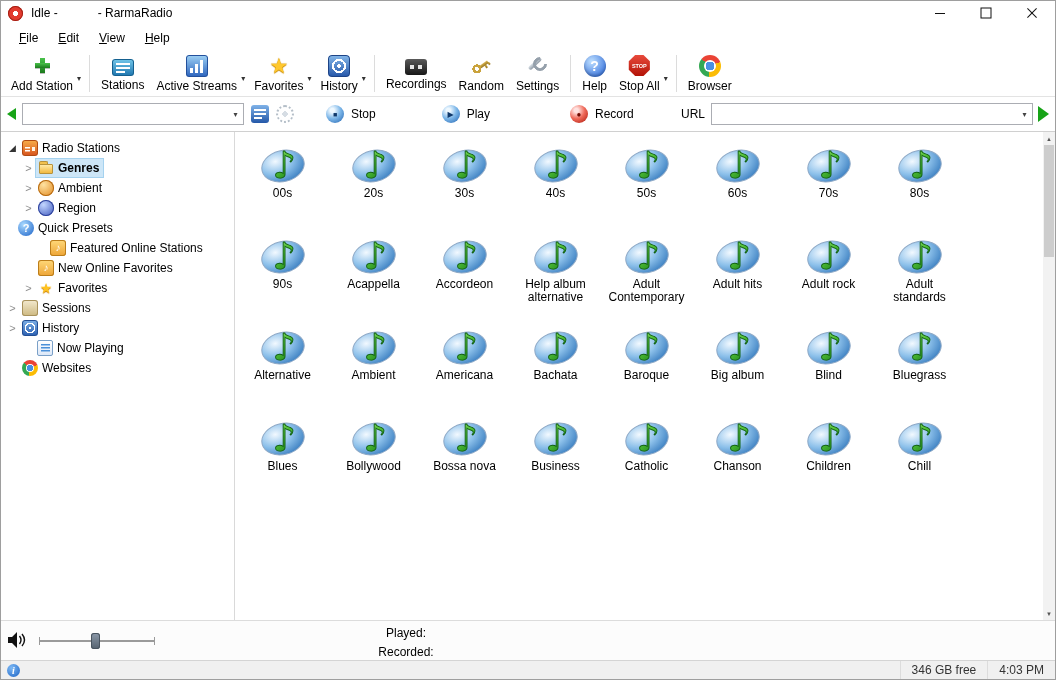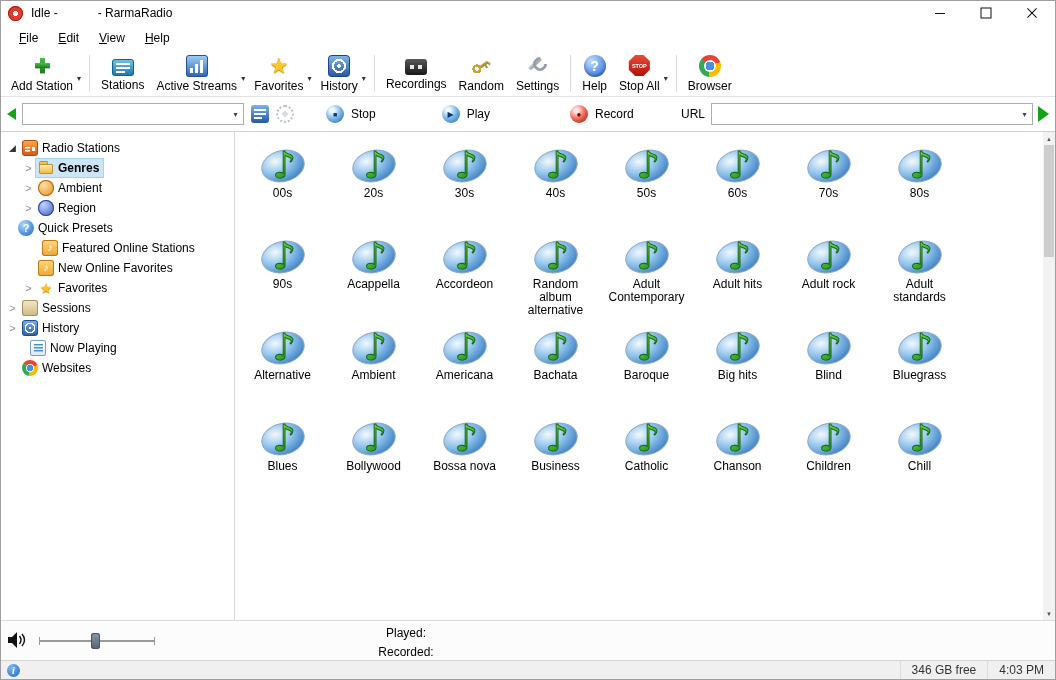--- a/index.html
+++ b/index.html
@@ -357,21 +357,21 @@
             <span class="tree-label">Region</span>
           </span>
         </div>
         <div class="tree-row" style="">
           <span class="expander leaf"></span>
           <span class="sel-wrap">
             <span class="tic tic-presets"></span>
             <span class="tree-label">Quick Presets</span>
           </span>
         </div>
-        <div class="tree-row" style="padding-left: 24px;">
+        <div class="tree-row" style="padding-left: 32px;">
           <span class="expander leaf"></span>
           <span class="sel-wrap">
             <span class="tic tic-featured"></span>
             <span class="tree-label">Featured Online Stations</span>
           </span>
         </div>
         <div class="tree-row" style="padding-left: 20px;">
           <span class="expander leaf"></span>
           <span class="sel-wrap">
             <span class="tic tic-new-online"></span>
@@ -392,21 +392,21 @@
             <span class="tree-label">Sessions</span>
           </span>
         </div>
         <div class="tree-row" style="padding-left: 4px;">
           <span class="expander collapsed">&gt;</span>
           <span class="sel-wrap">
             <span class="tic tic-history-item"></span>
             <span class="tree-label">History</span>
           </span>
         </div>
-        <div class="tree-row" style="padding-left: 12px;">
+        <div class="tree-row" style="padding-left: 19px;">
           <span class="expander leaf"></span>
           <span class="sel-wrap">
             <span class="tic tic-now-playing"></span>
             <span class="tree-label">Now Playing</span>
           </span>
         </div>
         <div class="tree-row" style="padding-left: 4px;">
           <span class="expander leaf"></span>
           <span class="sel-wrap">
             <span class="tic tic-websites"></span>
@@ -515,21 +515,21 @@
             </span>
             <span class="genre-label">Accordeon</span>
           </div>
           <div class="genre">
             <span class="note-icon">
               <svg width="48" height="46" viewBox="0 0 48 46">
                 <ellipse cx="24" cy="27" rx="21.5" ry="15.5" fill="url(#ballGrad)" stroke="#8fa9c6" stroke-width="1" transform="rotate(-14 24 27)"></ellipse>
                 <text x="25" y="39" font-size="37" text-anchor="middle" font-weight="bold" fill="url(#noteGrad)" stroke="#0e5e0e" stroke-width="0.9">♪</text>
               </svg>
             </span>
-            <span class="genre-label">Random album alternative</span>
+            <span class="genre-label">Help album alternative</span>
           </div>
           <div class="genre">
             <span class="note-icon">
               <svg width="48" height="46" viewBox="0 0 48 46">
                 <ellipse cx="24" cy="27" rx="21.5" ry="15.5" fill="url(#ballGrad)" stroke="#8fa9c6" stroke-width="1" transform="rotate(-14 24 27)"></ellipse>
                 <text x="25" y="39" font-size="37" text-anchor="middle" font-weight="bold" fill="url(#noteGrad)" stroke="#0e5e0e" stroke-width="0.9">♪</text>
               </svg>
             </span>
             <span class="genre-label">Adult Contemporary</span>
           </div>
@@ -605,21 +605,21 @@
             </span>
             <span class="genre-label">Baroque</span>
           </div>
           <div class="genre">
             <span class="note-icon">
               <svg width="48" height="46" viewBox="0 0 48 46">
                 <ellipse cx="24" cy="27" rx="21.5" ry="15.5" fill="url(#ballGrad)" stroke="#8fa9c6" stroke-width="1" transform="rotate(-14 24 27)"></ellipse>
                 <text x="25" y="39" font-size="37" text-anchor="middle" font-weight="bold" fill="url(#noteGrad)" stroke="#0e5e0e" stroke-width="0.9">♪</text>
               </svg>
             </span>
-            <span class="genre-label">Big hits</span>
+            <span class="genre-label">Big album</span>
           </div>
           <div class="genre">
             <span class="note-icon">
               <svg width="48" height="46" viewBox="0 0 48 46">
                 <ellipse cx="24" cy="27" rx="21.5" ry="15.5" fill="url(#ballGrad)" stroke="#8fa9c6" stroke-width="1" transform="rotate(-14 24 27)"></ellipse>
                 <text x="25" y="39" font-size="37" text-anchor="middle" font-weight="bold" fill="url(#noteGrad)" stroke="#0e5e0e" stroke-width="0.9">♪</text>
               </svg>
             </span>
             <span class="genre-label">Blind</span>
           </div>

